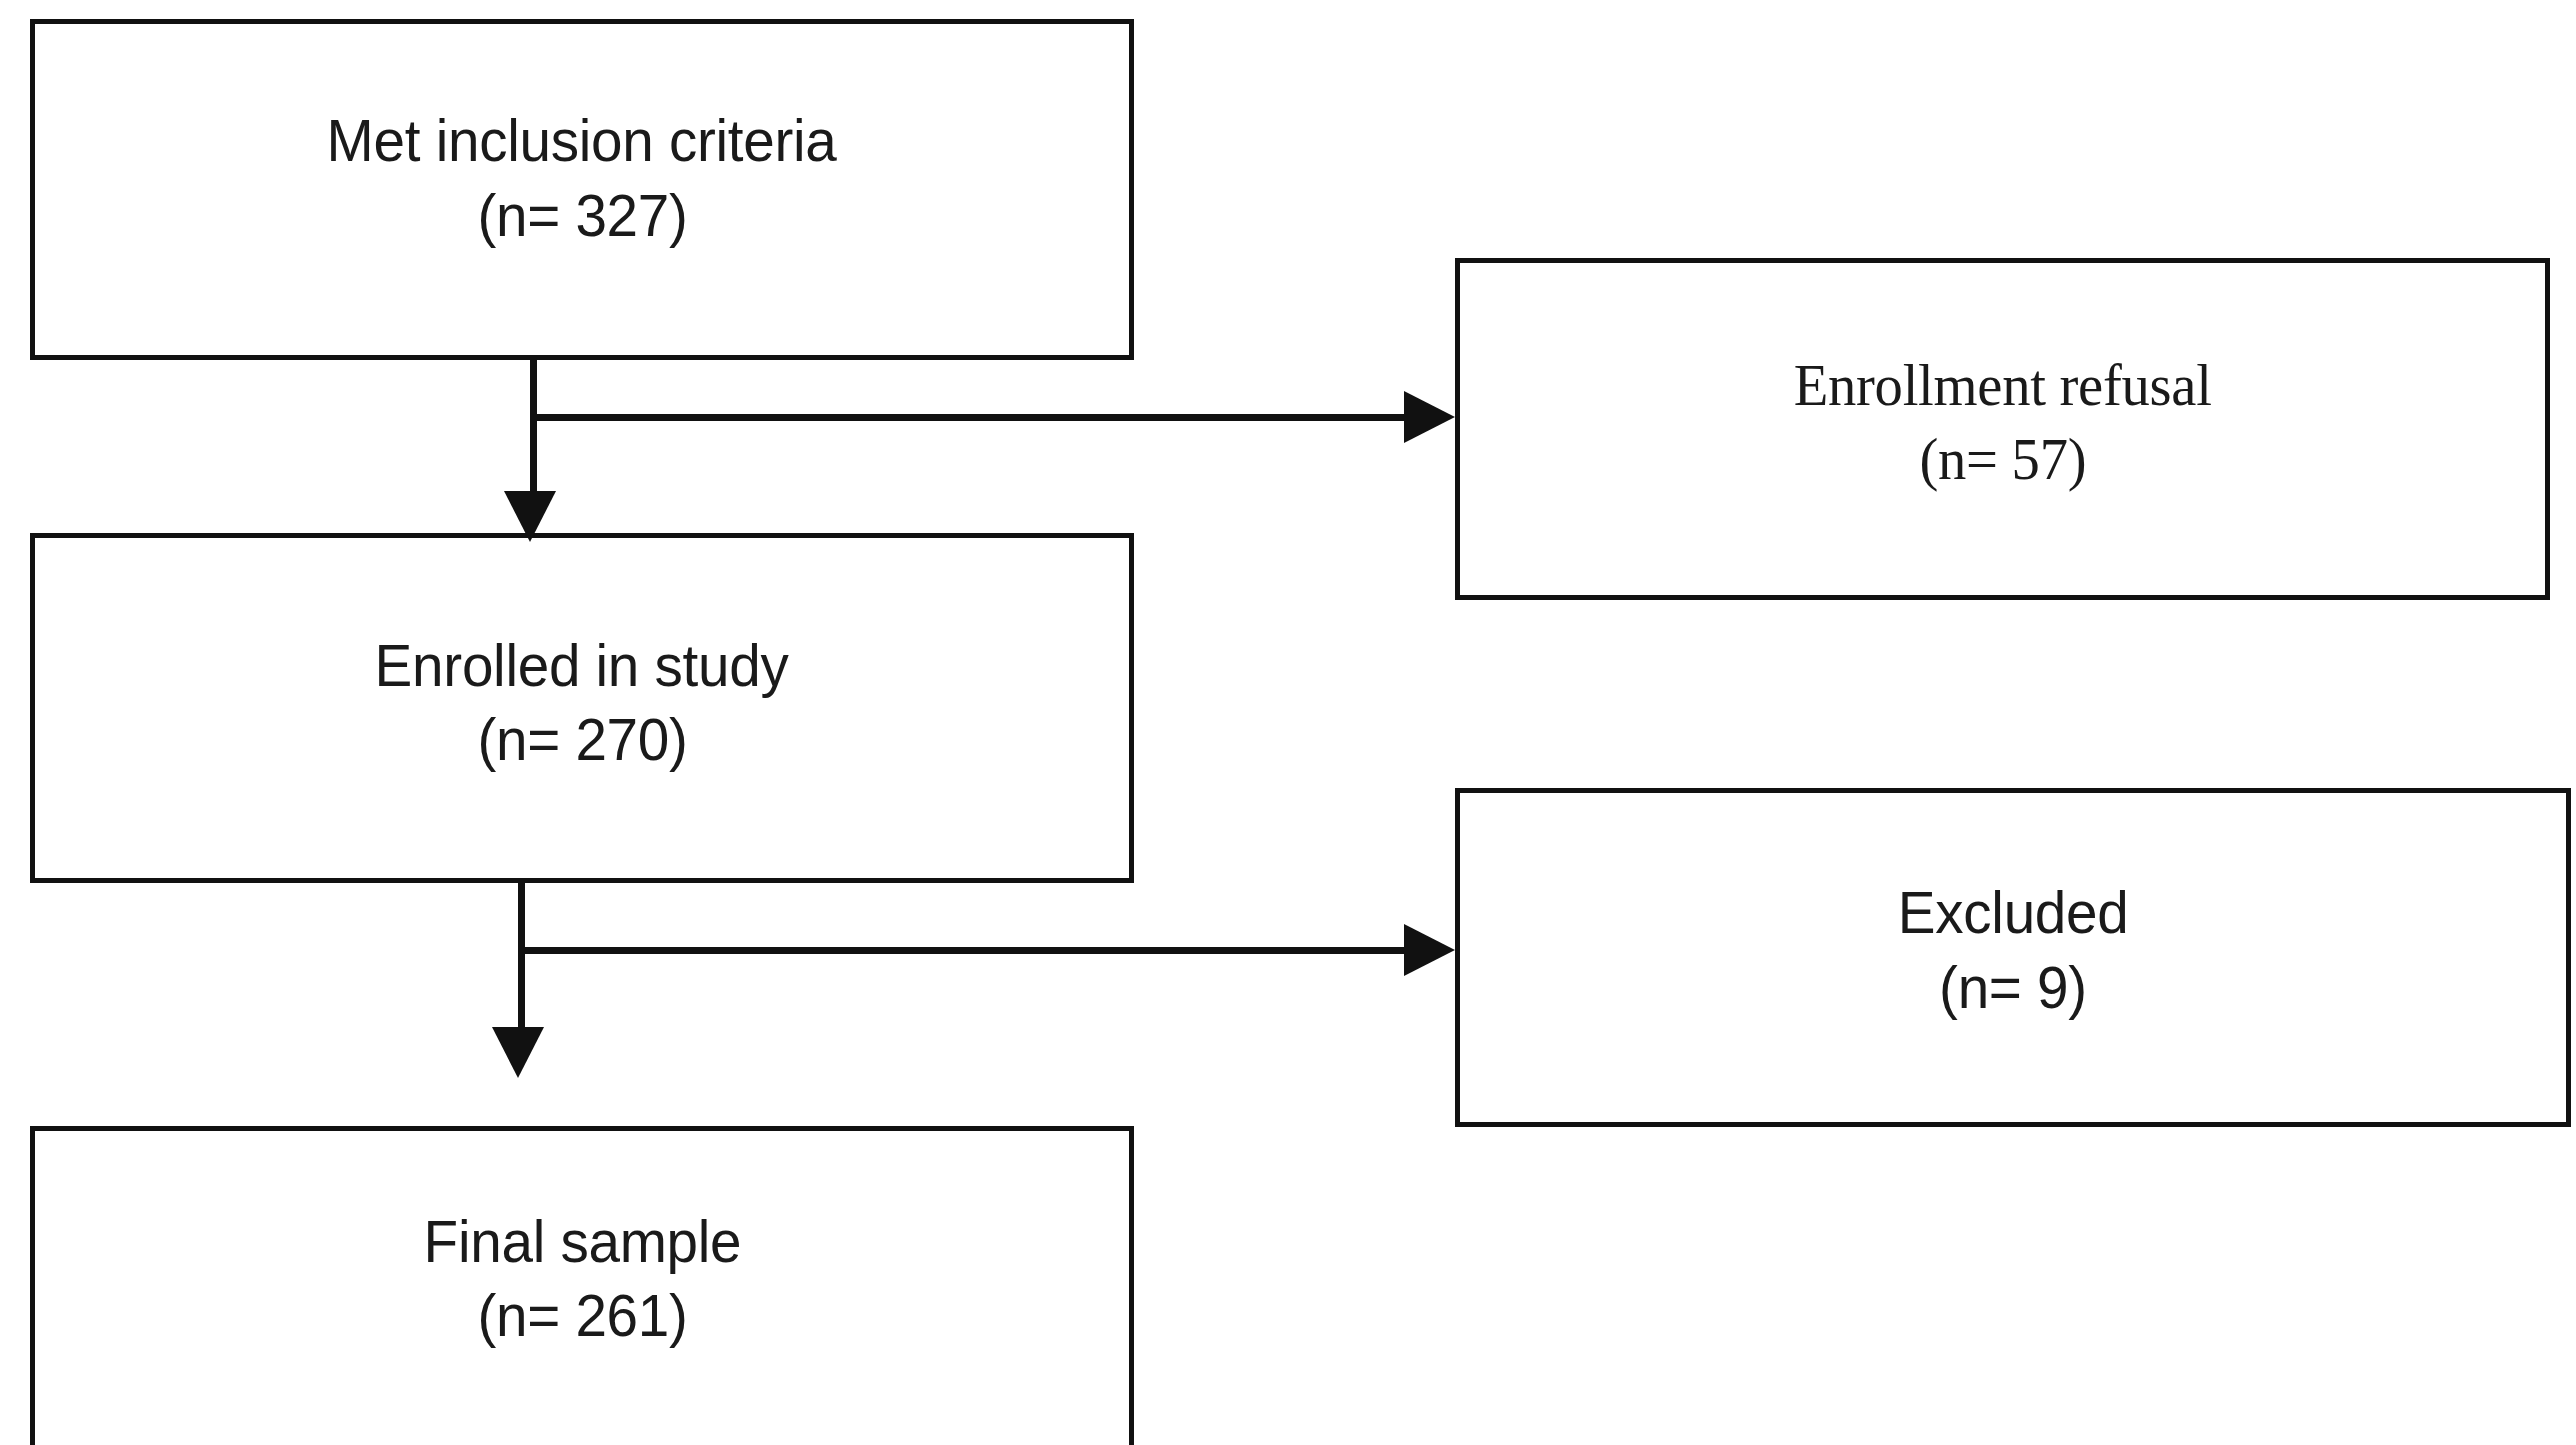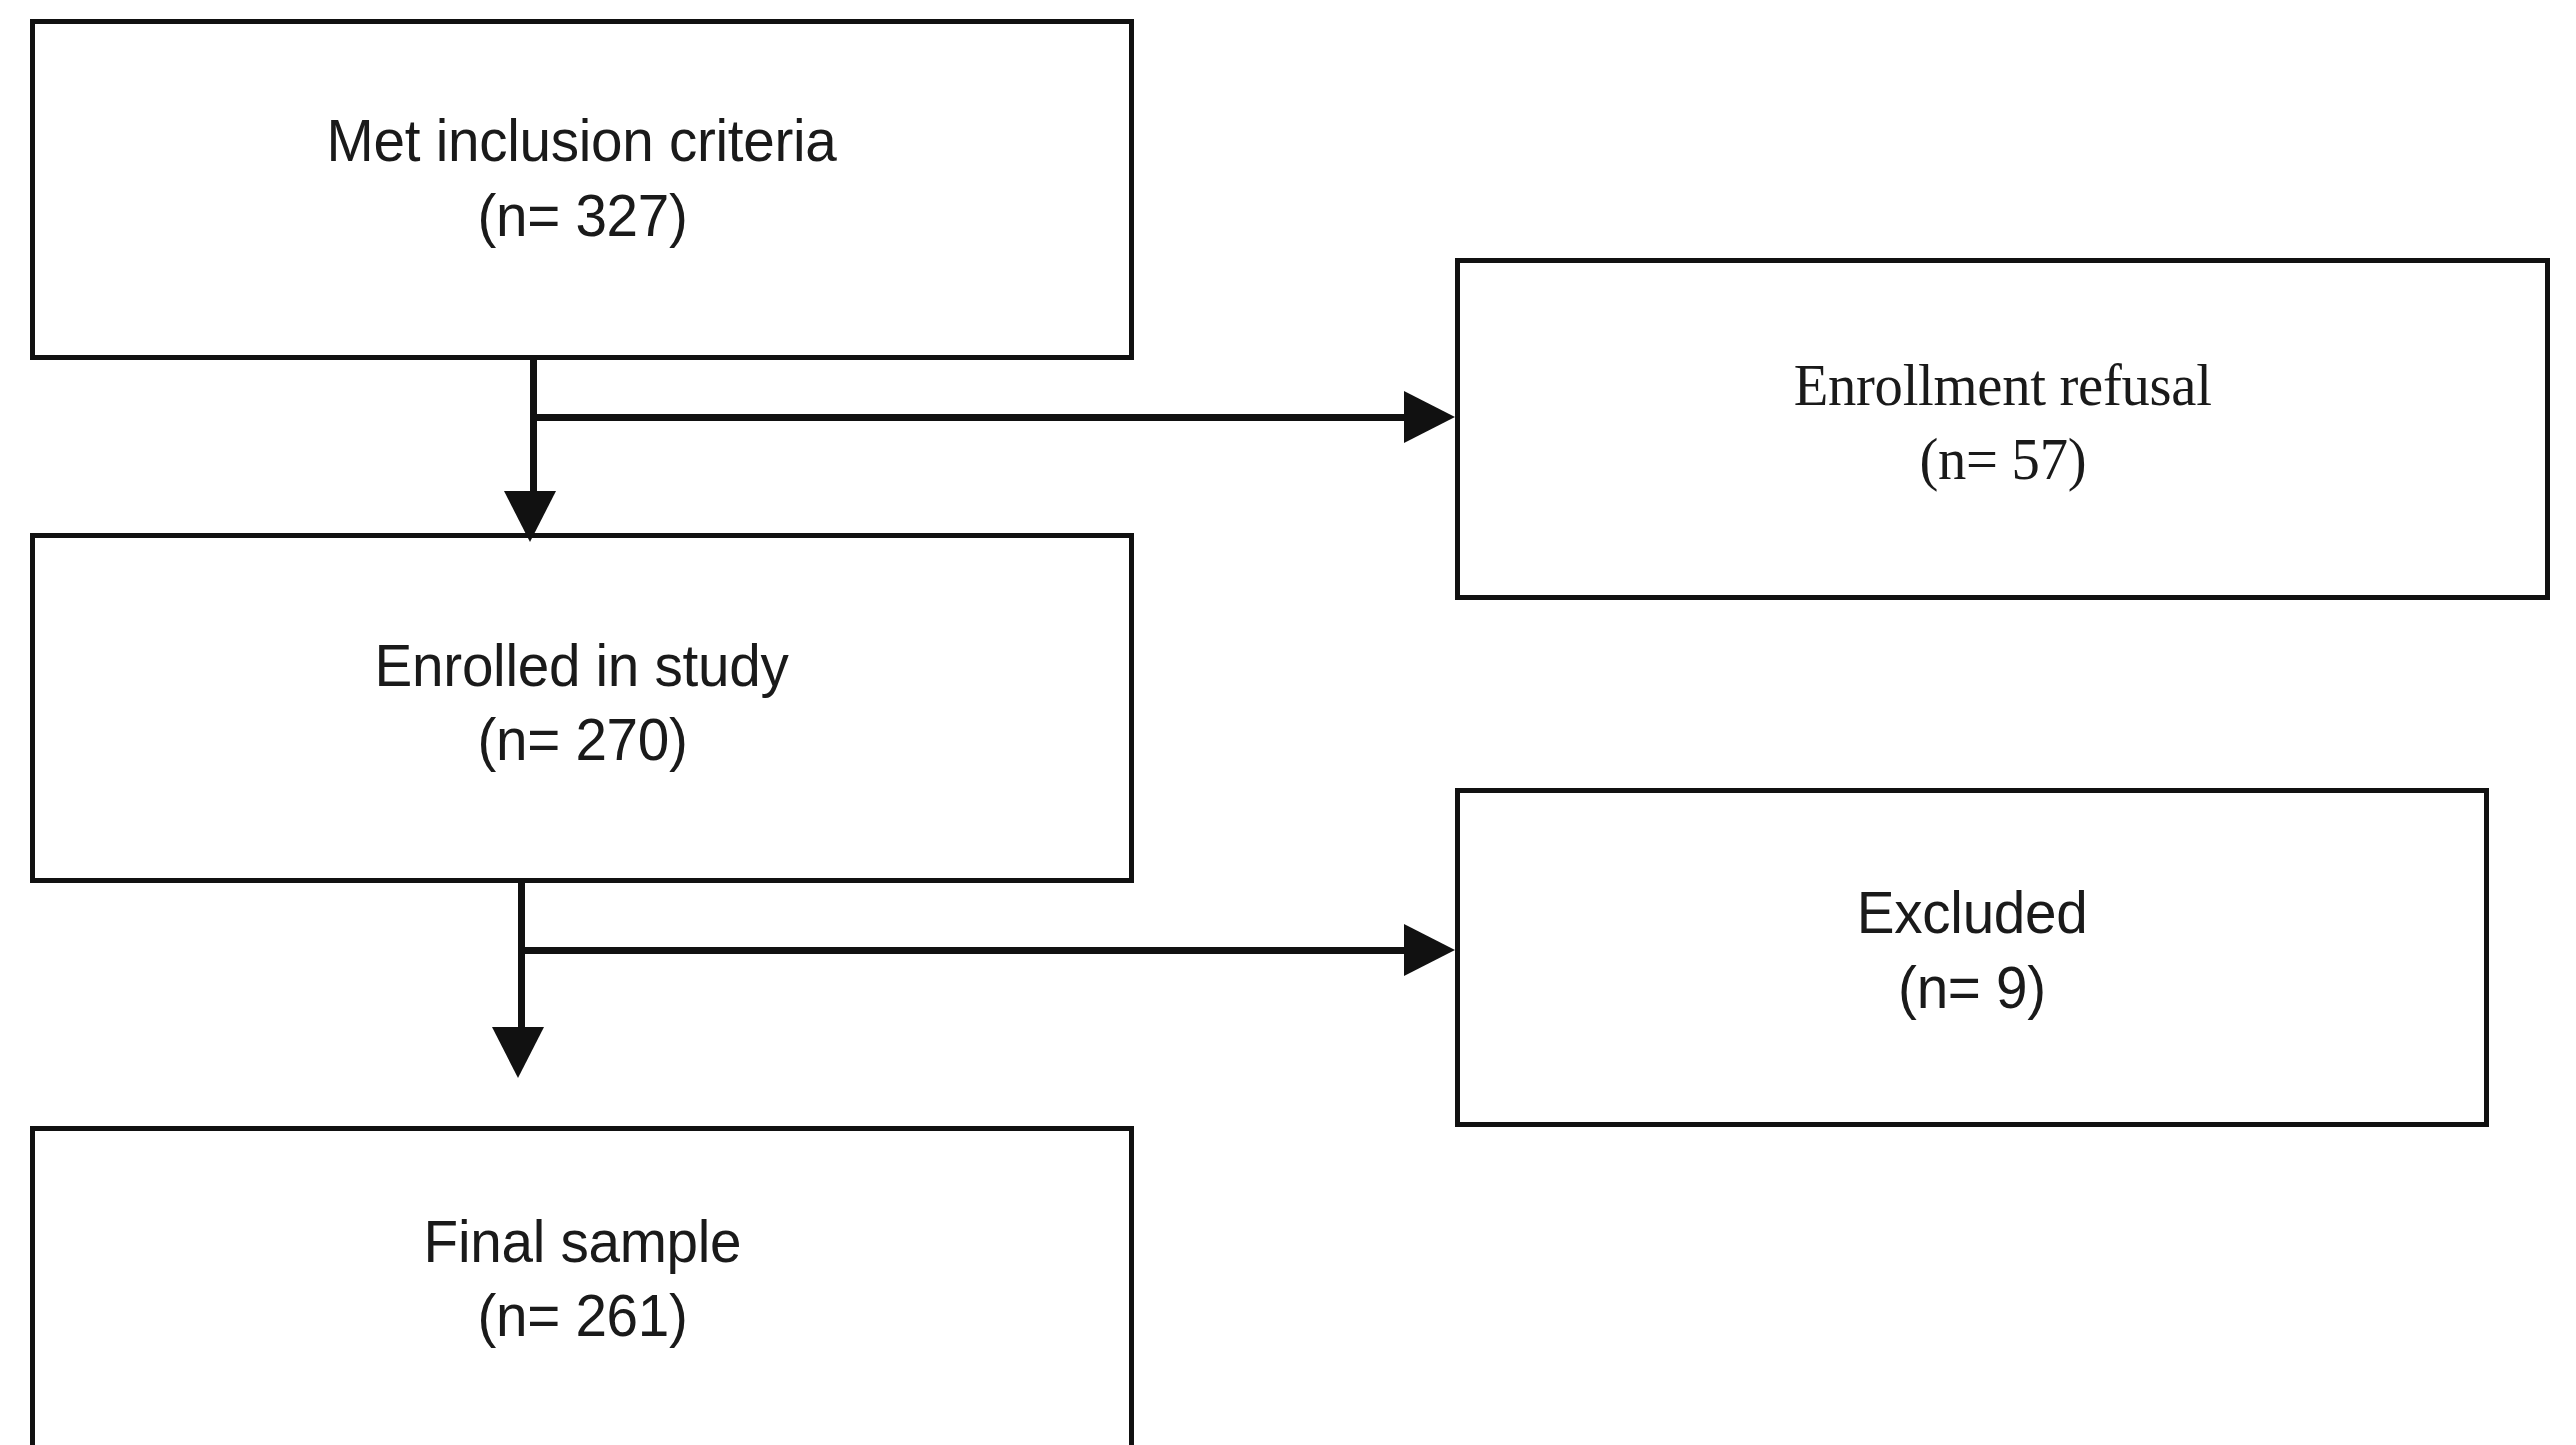--- a/index.html
+++ b/index.html
@@ -45,21 +45,21 @@
     transform-origin: center;
   }
 
   
   #node-met        { left: 30px;   top: 19px;   width: 1104px; height: 341px; }
   #node-met .node-inner        { transform: translateY(-11.5px); }
   #node-refusal    { left: 1455px; top: 258px;  width: 1095px; height: 342px; font-family: Liberation Serif, serif; }
   #node-refusal .node-inner    { transform: translateY(-6.6px); }
   #node-enrolled   { left: 30px;   top: 533px;  width: 1104px; height: 350px; }
   #node-enrolled .node-inner   { transform: translateY(-5px); }
-  #node-excluded   { left: 1455px; top: 788px;  width: 1034px; height: 339px; }
+  #node-excluded   { left: 1455px; top: 788px;  width: 1116px; height: 339px; }
   #node-excluded .node-inner   { transform: translateY(-6.6px); }
   #node-final      { left: 30px;   top: 1082px; width: 1104px; height: 342px; margin-top: 44px; }
   #node-final .node-inner      { transform: translateY(-18px); }
 
   
   .vline {
     position: absolute;
     width: 7.4px;
     background: #111111;
   }

